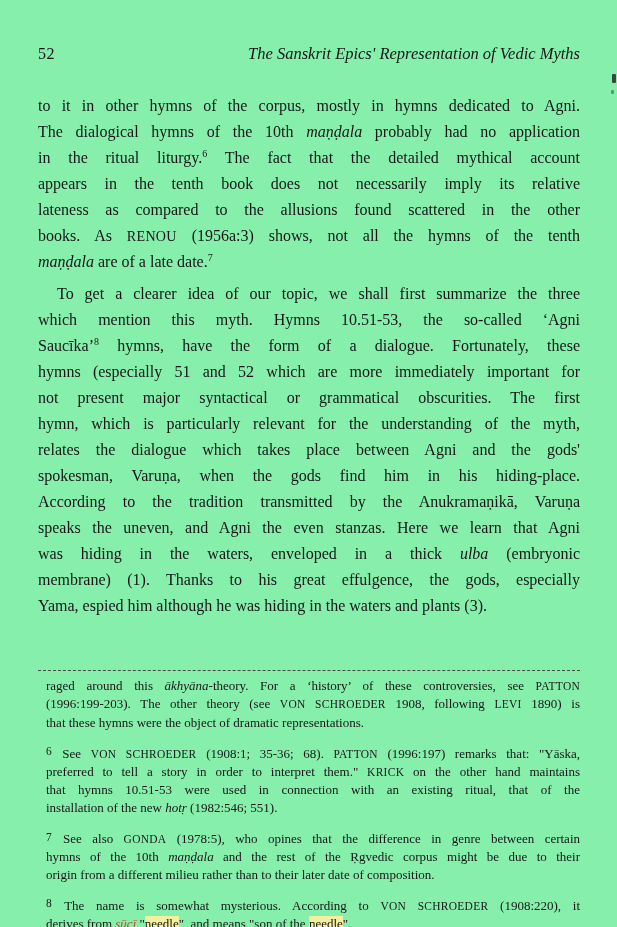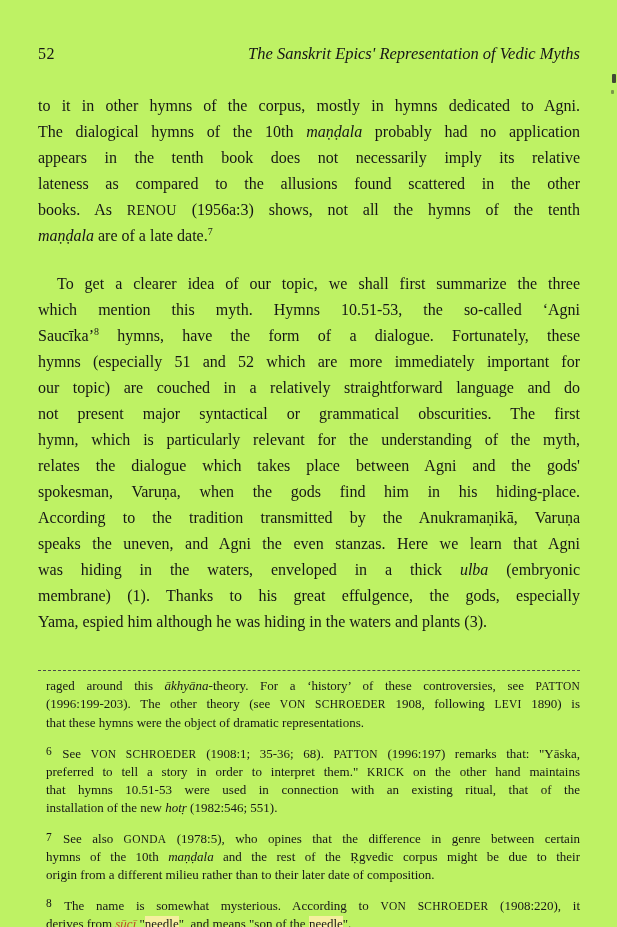--- a/index.html
+++ b/index.html
@@ -1,34 +1,34 @@
 <!DOCTYPE html>
 <html><head>
 <meta charset="utf-8">
 <style>
   html,body{margin:0;padding:0;background:#ffffff;}
   .page{
     position:relative;
     width:617px;height:927px;
-    background:#bef264;
+    background:#86efac;
     font-family:"Liberation Serif","DejaVu Serif",serif;
     color:#161616;
     overflow:hidden;
   }
   .page-header{
     position:absolute;top:44px;left:38px;right:37px;
     display:flex;justify-content:space-between;align-items:baseline;
   }
   .page-number{font-size:16px;letter-spacing:0.5px;}
   .running-title{font-style:italic;font-weight:400;font-size:16.5px;}
   .body-text{
     position:absolute;top:93px;left:38px;right:37px;
     font-size:16px;line-height:26px;
   }
-  .para + .para{margin-top:22px;}
+  .para + .para{margin-top:6px;}
   .jline{text-align:justify;text-align-last:justify;}
   .lline{text-align:left;}
   .indent{text-indent:19px;}
   .body-text sup{font-size:0.62em;line-height:0;}
   .fn-sep{
     position:absolute;top:670px;left:38px;right:37px;
     border-top:1px dashed #4a4a4a;height:0;
   }
   .footnotes{
     position:absolute;top:677px;left:46px;right:37px;
@@ -54,31 +54,31 @@
 
   <header class="page-header">
     <span class="page-number">52</span>
     <span class="running-title">The Sanskrit Epics' Representation of Vedic Myths</span>
   </header>
 
   <main class="body-text" id="body-text">
       <div class="para">
         <div class="jline">to it in other hymns of the corpus, mostly in hymns dedicated to Agni.</div>
         <div class="jline">The dialogical hymns of the 10th <i>maṇḍala</i> probably had no application</div>
+        <div class="jline">in the ritual liturgy.<sup>6</sup> The fact that the detailed mythical account</div>
         <div class="jline">appears in the tenth book does not necessarily imply its relative</div>
         <div class="jline">lateness as compared to the allusions found scattered in the other</div>
         <div class="jline">books. As <span class="sc">RENOU</span> (1956a:3) shows, not all the hymns of the tenth</div>
         <div class="lline"><i>maṇḍala</i> are of a late date.<sup>7</sup></div>
       </div>
       <div class="para">
         <div class="jline indent">To get a clearer idea of our topic, we shall first summarize the three</div>
         <div class="jline">which mention this myth. Hymns 10.51-53, the so-called ‘Agni</div>
         <div class="jline">Saucīka’<sup>8</sup> hymns, have the form of a dialogue. Fortunately, these</div>
         <div class="jline">hymns (especially 51 and 52 which are more immediately important for</div>
-        <div class="jline">our topic) are couched in a relatively straightforward language and do</div>
         <div class="jline">not present major syntactical or grammatical obscurities. The first</div>
         <div class="jline">hymn, which is particularly relevant for the understanding of the myth,</div>
         <div class="jline">relates the dialogue which takes place between Agni and the gods'</div>
         <div class="jline">spokesman, Varuṇa, when the gods find him in his hiding-place.</div>
         <div class="jline">According to the tradition transmitted by the Anukramaṇikā, Varuṇa</div>
         <div class="jline">speaks the uneven, and Agni the even stanzas. Here we learn that Agni</div>
         <div class="jline">was hiding in the waters, enveloped in a thick <i>ulba</i> (embryonic</div>
         <div class="jline">membrane) (1). Thanks to his great effulgence, the gods, especially</div>
         <div class="lline">Yama, espied him although he was hiding in the waters and plants (3).</div>
       </div>

